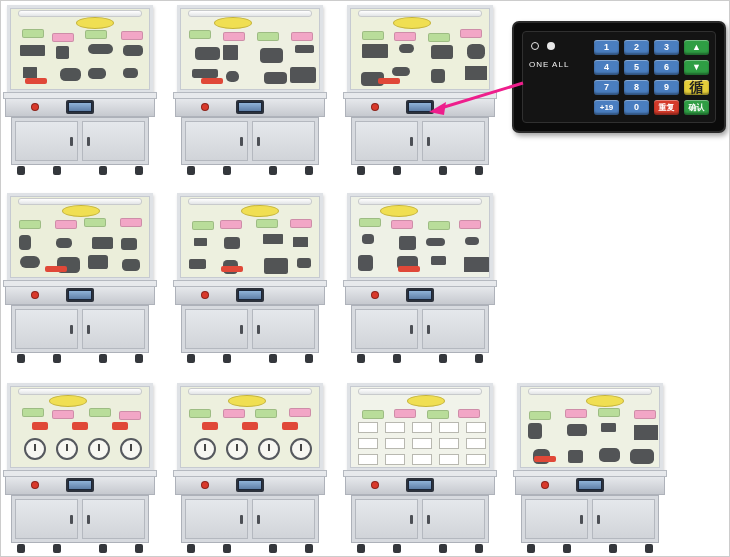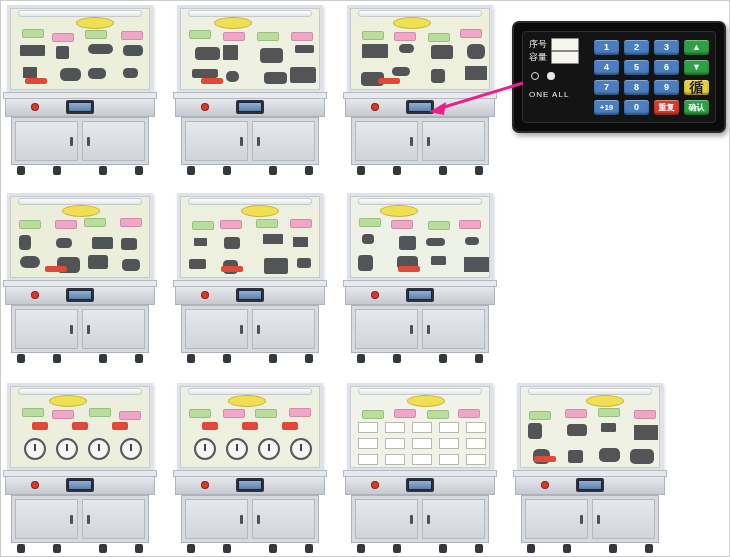--- a/index.html
+++ b/index.html
@@ -454,30 +454,20 @@
       <div class="caster c1"></div>
       <div class="caster c2"></div>
       <div class="caster c3"></div>
       <div class="caster c4"></div>
     </div>
     </div>
 
   <div id="keypad">
     <div class="kp-inner">
       <div class="kp-left">
-        <div id="kp-rows">
-            <div class="kp-row">
-              <span class="kp-label">序号</span>
-              <span class="kp-display"></span>
-            </div>
-            <div class="kp-row">
-              <span class="kp-label">容量</span>
-              <span class="kp-display"></span>
-            </div>
-          </div>
         <div class="kp-ind">
           <span class="ind ring"></span>
           <span class="ind dot"></span>
         </div>
         <div class="kp-oneall">ONE ALL</div>
       </div>
       <div class="kp-grid" id="kp-grid">
           <div class="kp-key" style="background: rgb(74, 126, 192);">1</div>
           <div class="kp-key" style="background: rgb(74, 126, 192);">2</div>
           <div class="kp-key" style="background: rgb(74, 126, 192);">3</div>

